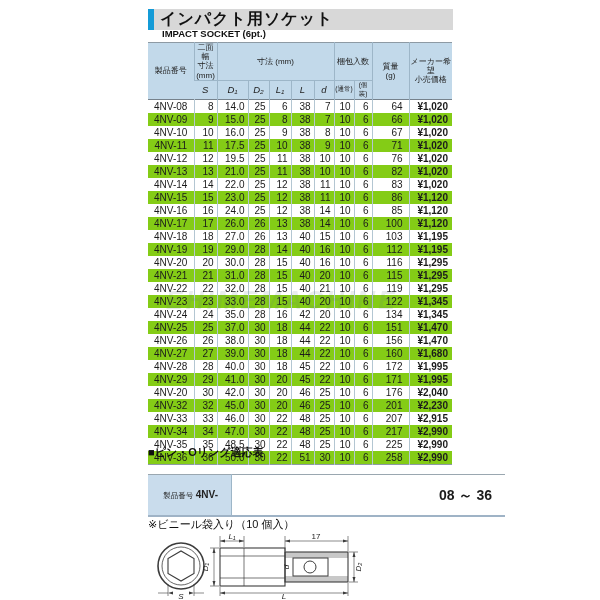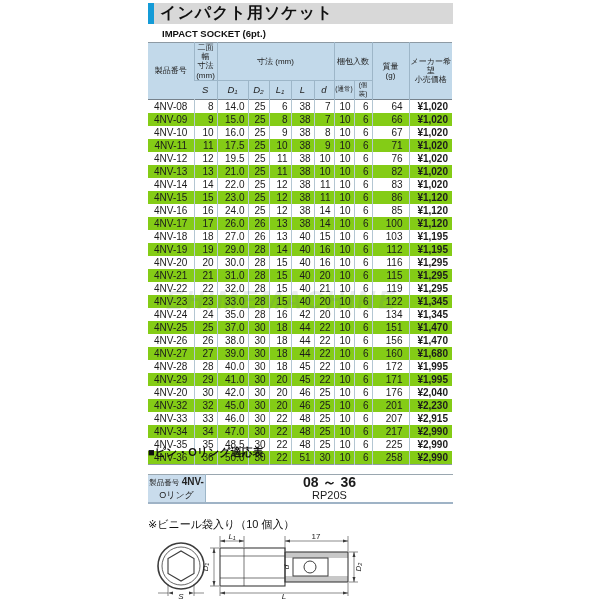--- a/index.html
+++ b/index.html
@@ -6,21 +6,21 @@
   body{
     width:600px;height:600px;position:relative;overflow:hidden;
     background:#ffffff;
     font-family:"Liberation Sans","DejaVu Sans",sans-serif;
     color:#1b1b1b;
     -webkit-font-smoothing:antialiased;
   }
   .abs{position:absolute;}
 
   
-  .title-block{top:3px;left:148px;width:305px;height:21px;display:flex;text-align:center;}
+  .title-block{top:9px;left:148px;width:305px;height:21px;display:flex;text-align:center;}
   .title-accent{width:6px;height:21px;background:#149bd7;}
   .title-bg{flex:1;background:#d8d8d8;display:flex;align-items:center;padding-left:6px;}
   .title-text{font-size:16px;font-weight:bold;letter-spacing:1px;color:#101010;}
   .subtitle{top:28px;left:149px;font-size:9.5px;font-weight:bold;color:#101010;padding-left:13px;}
 
   
   .spec-table-wrap{top:42px;left:148px;}
   table{border-collapse:collapse;table-layout:fixed;}
   .spec-table{width:304px;border-top:1px solid #8d9aa4;border-bottom:1px solid #8d9aa4;}
   .spec-table th,.spec-table td{padding:0;overflow:hidden;}
@@ -51,21 +51,21 @@
     top:286px;left:166px;width:310px;height:36px;
     font-size:25px;font-weight:bold;letter-spacing:3px;
     color:#5d7382;opacity:0.13;font-style:italic;
     pointer-events:none;
   }
 
   
   .pin-section-title{top:445px;left:148px;font-size:11px;font-weight:bold;color:#101010;}
   .pin-table-wrap{top:474px;left:148px;}
   .pin-table{width:304px;border-top:1px solid #9aa7b0;border-bottom:2px solid #9fb3c6;}
-  .pin-table td{height:13px;font-size:9px;line-height:13px;text-align:center;padding:0;}
+  .pin-table td{height:13px;font-size:9px;line-height:13px;text-align:right;padding:13px;}
   .pin-table td.lbl{background:#c9dcec;width:57px;border-right:1px solid #9db6c8;color:#222;}
   .pin-table td.val{width:247px;font-size:11px;}
   .pin-table tr.alt td.val{background:#d9edf8;}
   .pin-table .lbl-small{font-size:7.5px;}
   .pin-table .lbl-bold{font-size:10px;font-weight:bold;}
   .pin-table td.val.bold{font-weight:bold;font-size:14px;}
   .pin-note{top:517px;left:148px;font-size:11px;color:#101010;}
 
   
   .diagram-wrap{top:532px;left:148px;width:300px;height:68px;overflow:hidden;}
@@ -499,24 +499,20 @@
 <div class="abs pin-table-wrap">
   <table class="pin-table">
     <tbody>
         <tr>
       <td class="lbl">
         <span class="lbl-small">製品番号</span>
         <span class="lbl-bold">4NV-</span>
       </td>
       <td class="val bold">08 ～ 36</td>
     </tr>
-    <tr>
-      <td class="lbl">Oリング</td>
-      <td class="val">RP20S</td>
-    </tr>
   </tbody>
     </table>
 </div>
 
 <div class="abs pin-note">※ビニール袋入り（10 個入）</div>
 
 <div class="abs diagram-wrap">
   <svg width="300" height="68" viewBox="0 0 300 68">
 
     <g stroke="#3c3c3c" fill="none">

